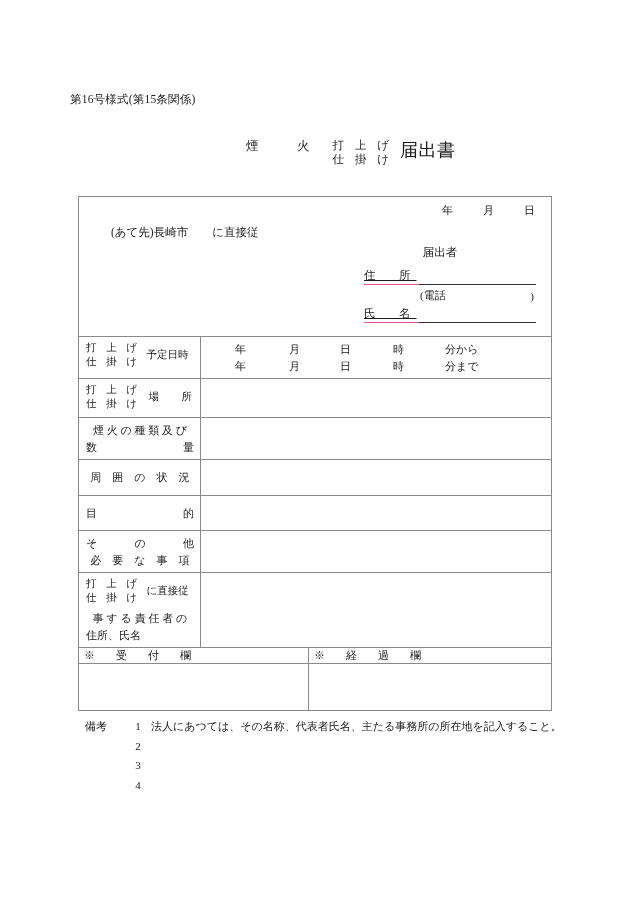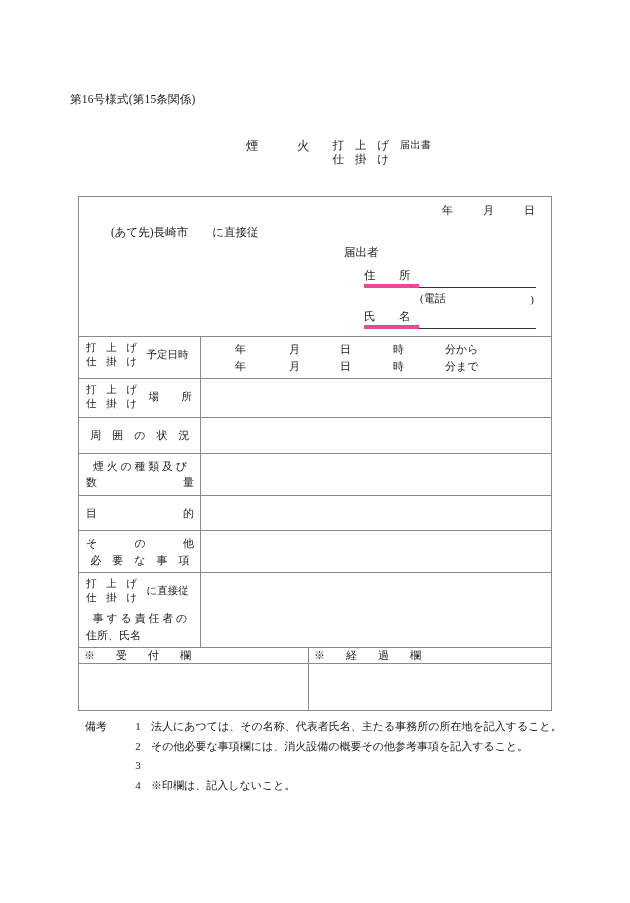--- a/index.html
+++ b/index.html
@@ -52,21 +52,21 @@
     flex-direction: column;
     line-height: 1.25;
     font-size: 11.5px;
     padding-right: 7px;
   }
   .doc-title .t-stack span {
     letter-spacing: 4px;
     white-space: nowrap;
   }
   .doc-title .t-tail {
-    font-size: 10px;
+    font-size: 18px;
     letter-spacing: 0.5px;
   }
 
   
   .form-table {
     position: absolute;
     left: 78px;
     top: 184px;
     width: 473px;
     border-collapse: collapse;
@@ -76,20 +76,21 @@
   .form-table td {
     border: 1px solid #8a8a8a;
     padding: 0;
     vertical-align: top;
   }
 
   
   .hdr-cell {
     height: 139px;
     position: relative;
+    text-align: center;
   }
   .date-line {
     position: absolute;
     right: 16px;
     top: 6px;
     font-size: 11px;
     white-space: nowrap;
   }
   .date-line span { display: inline-block; }
   .date-line .d-y { margin-right: 30px; }
@@ -117,22 +118,23 @@
   .sb-row {
     display: flex;
     align-items: flex-end;
     margin-left: 20px;
     margin-bottom: 3px;
   }
   .sb-label {
     white-space: nowrap;
     letter-spacing: 6px;
     padding-right: 2px;
-    border-bottom: 4px solid #ec4899;
+    border-bottom: 1px solid #ec4899;
     padding-bottom: 1px;
+    text-decoration: underline;
   }
   .sb-fill {
     flex: 1 1 auto;
     border-bottom: 1px solid #333;
     height: 13px;
   }
   .sb-tel {
     margin-left: 20px;
     margin-bottom: 3px;
     display: flex;
@@ -350,41 +352,41 @@
           </div>
         </div>
       </td>
       <td class="val" colspan="2">
         <div class="inner" style="height:30px">&nbsp;</div>
       </td>
     </tr>
 
     <tr>
       <td class="lab">
-        <div class="inner" style="padding-top:9px;padding-bottom:9px">
-          <div class="just-center">周　囲　の　状　況</div>
-        </div>
-      </td>
-      <td class="val" colspan="2">
-        <div class="inner" style="height:22px">&nbsp;</div>
-      </td>
-    </tr>
-
-    <tr>
-      <td class="lab">
         <div class="inner">
           <div class="just-center">煙 火 の 種 類 及 び</div>
           <div class="just">
             <span>数</span>
             <span>量</span>
           </div>
         </div>
       </td>
       <td class="val" colspan="2">
         <div class="inner" style="height:30px">&nbsp;</div>
+      </td>
+    </tr>
+
+    <tr>
+      <td class="lab">
+        <div class="inner" style="padding-top:9px;padding-bottom:9px">
+          <div class="just-center">周　囲　の　状　況</div>
+        </div>
+      </td>
+      <td class="val" colspan="2">
+        <div class="inner" style="height:22px">&nbsp;</div>
       </td>
     </tr>
 
     <tr>
       <td class="lab">
         <div class="inner" style="padding-top:9px;padding-bottom:9px">
           <div class="just">
             <span>目</span>
             <span>的</span>
           </div>
@@ -444,26 +446,24 @@
 
   <div class="remarks">
     <div class="rm-row">
       <span class="rm-head">備考</span>
       <span class="rm-num">1</span>
       <span class="rm-text">法人にあつては、その名称、代表者氏名、主たる事務所の所在地を記入すること。</span>
     </div>
     <div class="rm-row">
       <span class="rm-head"></span>
       <span class="rm-num">2</span>
-      <span class="rm-text">その他必要な事項欄には、消火設備の概要その他参考事項を記入すること。</span>
     </div>
     <div class="rm-row">
       <span class="rm-head"></span>
       <span class="rm-num">3</span>
     </div>
     <div class="rm-row">
       <span class="rm-head"></span>
       <span class="rm-num">4</span>
-      <span class="rm-text">※印欄は、記入しないこと。</span>
     </div>
   </div>
 
 </div>
 
 </body></html>

